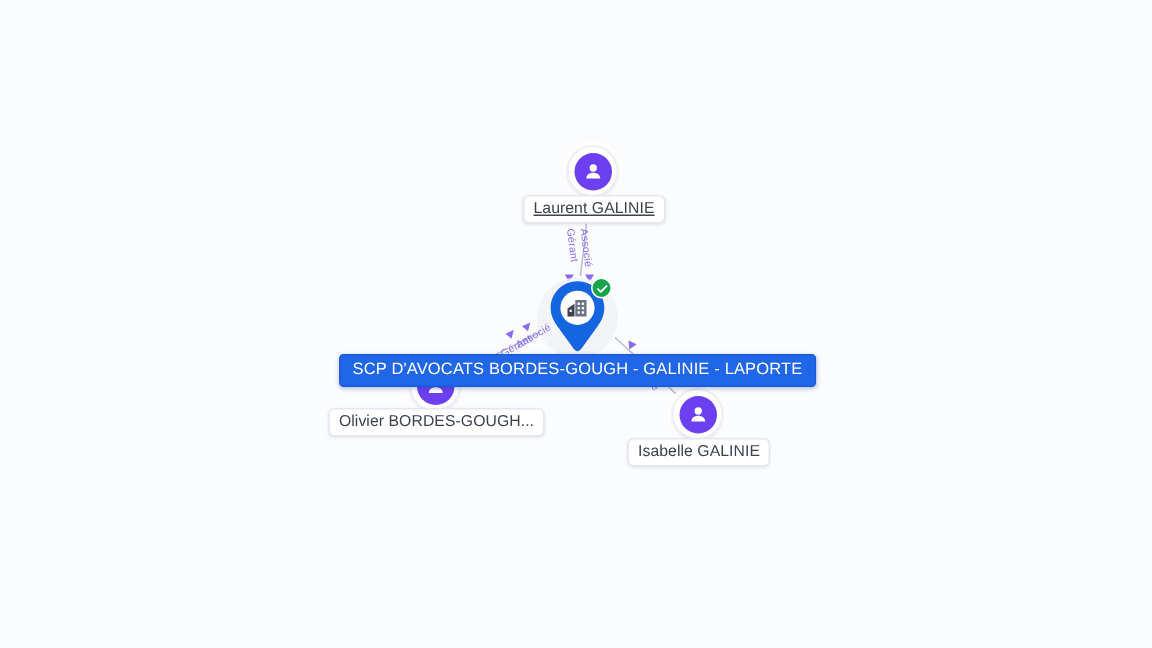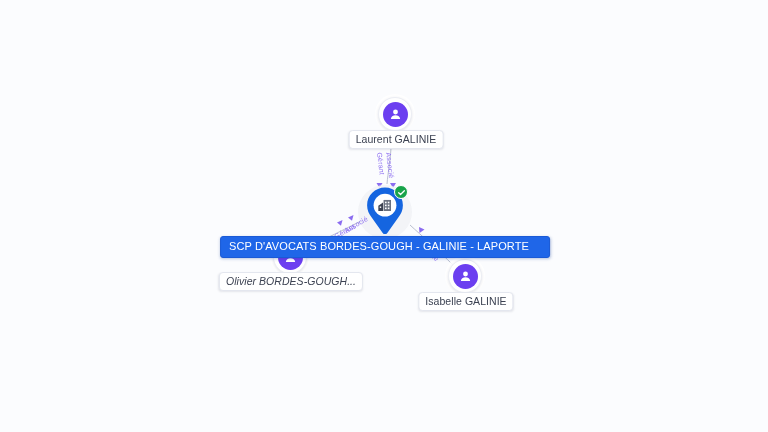--- a/index.html
+++ b/index.html
@@ -67,21 +67,21 @@
     white-space:nowrap;
     box-shadow:0 1px 2px rgba(25,35,70,.10);
     letter-spacing:.05px;
   }
   .chip-primary{
     position:absolute;
     transform:translate(-50%,0);
     background:#1f66e8;
     border:1px solid #1a5ad6;
     border-radius:3px;
-    padding:3px 20px 4px 8px;
+    padding:3px 8px 4px 8px;
     font-size:11px;
     line-height:13px;
     color:#ffffff;
     white-space:nowrap;
     box-shadow:0 1px 3px rgba(20,60,150,.30);
     letter-spacing:.1px;
     z-index:40;
   }
 
   
@@ -132,33 +132,33 @@
   <div class="node" style="left:395px;top:114px;">
     <div class="person-ring">
       <div class="person-disc">
         <svg width="15" height="15" viewBox="0 0 24 24" aria-hidden="true">
           <circle cx="12" cy="8" r="3.9" fill="#ffffff"></circle>
           <path d="M4.6 19.2c0-4 3.4-6.2 7.4-6.2s7.4 2.2 7.4 6.2z" fill="#ffffff"></path>
         </svg>
       </div>
     </div>
   </div>
-  <div class="chip" style="left:396px;top:130px;">Laurent GALINIE</div>
+  <div class="chip" style="left:396px;top:130px;text-decoration:underline;">Laurent GALINIE</div>
 
   <div class="node" style="left:290px;top:257px;">
     <div class="person-ring">
       <div class="person-disc">
         <svg width="15" height="15" viewBox="0 0 24 24" aria-hidden="true">
           <circle cx="12" cy="8" r="3.9" fill="#ffffff"></circle>
           <path d="M4.6 19.2c0-4 3.4-6.2 7.4-6.2s7.4 2.2 7.4 6.2z" fill="#ffffff"></path>
         </svg>
       </div>
     </div>
   </div>
-  <div class="chip" style="left:291px;top:272px;font-style:italic;">Olivier BORDES-GOUGH...</div>
+  <div class="chip" style="left:291px;top:272px;">Olivier BORDES-GOUGH...</div>
 
   <div class="node" style="left:465px;top:276px;">
     <div class="person-ring">
       <div class="person-disc">
         <svg width="15" height="15" viewBox="0 0 24 24" aria-hidden="true">
           <circle cx="12" cy="8" r="3.9" fill="#ffffff"></circle>
           <path d="M4.6 19.2c0-4 3.4-6.2 7.4-6.2s7.4 2.2 7.4 6.2z" fill="#ffffff"></path>
         </svg>
       </div>
     </div>

